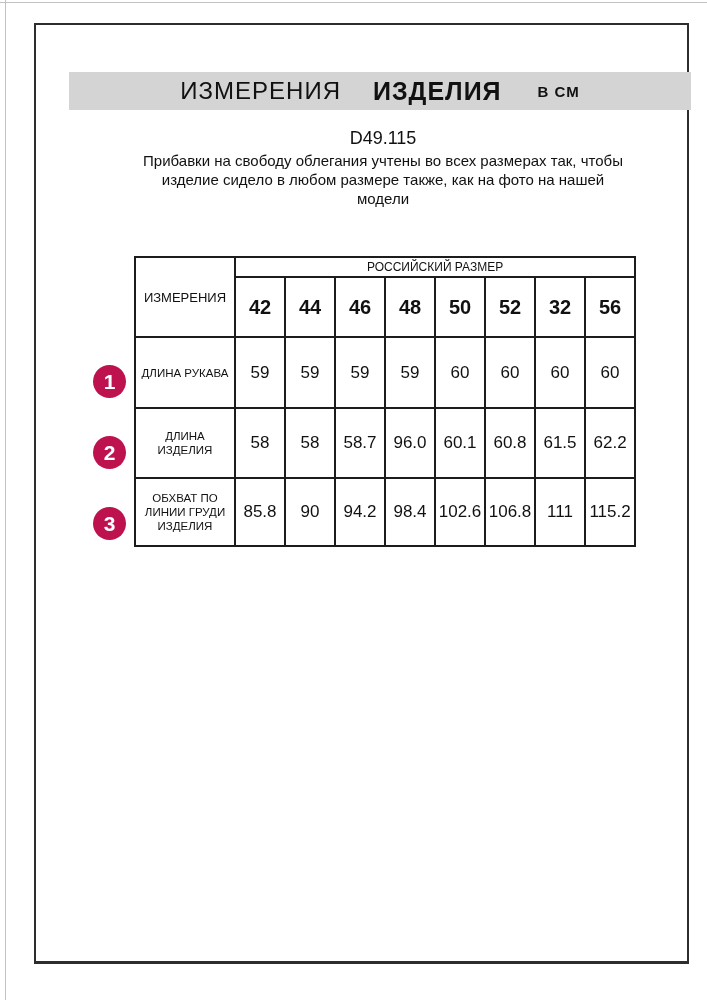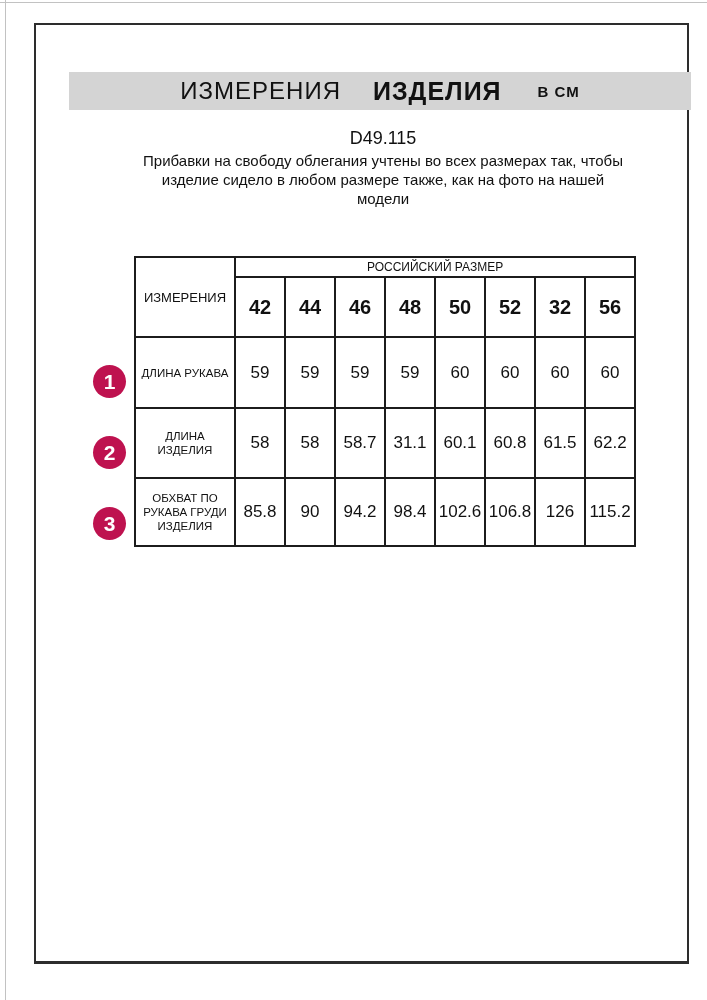--- a/index.html
+++ b/index.html
@@ -146,39 +146,39 @@
           <td class="value-cell">60</td>
         </tr>
         <tr>
           <th class="label-cell">
             <div>ДЛИНА</div>
             <div>ИЗДЕЛИЯ</div>
           </th>
           <td class="value-cell">58</td>
           <td class="value-cell">58</td>
           <td class="value-cell">58.7</td>
-          <td class="value-cell">31.1</td>
+          <td class="value-cell">96.0</td>
           <td class="value-cell">60.1</td>
           <td class="value-cell">60.8</td>
           <td class="value-cell">61.5</td>
           <td class="value-cell">62.2</td>
         </tr>
         <tr>
           <th class="label-cell">
             <div>ОБХВАТ ПО</div>
-            <div>РУКАВА ГРУДИ</div>
+            <div>ЛИНИИ ГРУДИ</div>
             <div>ИЗДЕЛИЯ</div>
           </th>
           <td class="value-cell">85.8</td>
           <td class="value-cell">90</td>
           <td class="value-cell">94.2</td>
           <td class="value-cell">98.4</td>
           <td class="value-cell">102.6</td>
           <td class="value-cell">106.8</td>
-          <td class="value-cell">126</td>
+          <td class="value-cell">111</td>
           <td class="value-cell">115.2</td>
         </tr>
       </tbody>
   </table>
 
 
   <div class="num-circle circle-1" style="background: rgb(190, 18, 79);">1</div>
   <div class="num-circle circle-2" style="background: rgb(190, 18, 79);">2</div>
   <div class="num-circle circle-3" style="background: rgb(190, 18, 79);">3</div>
 

